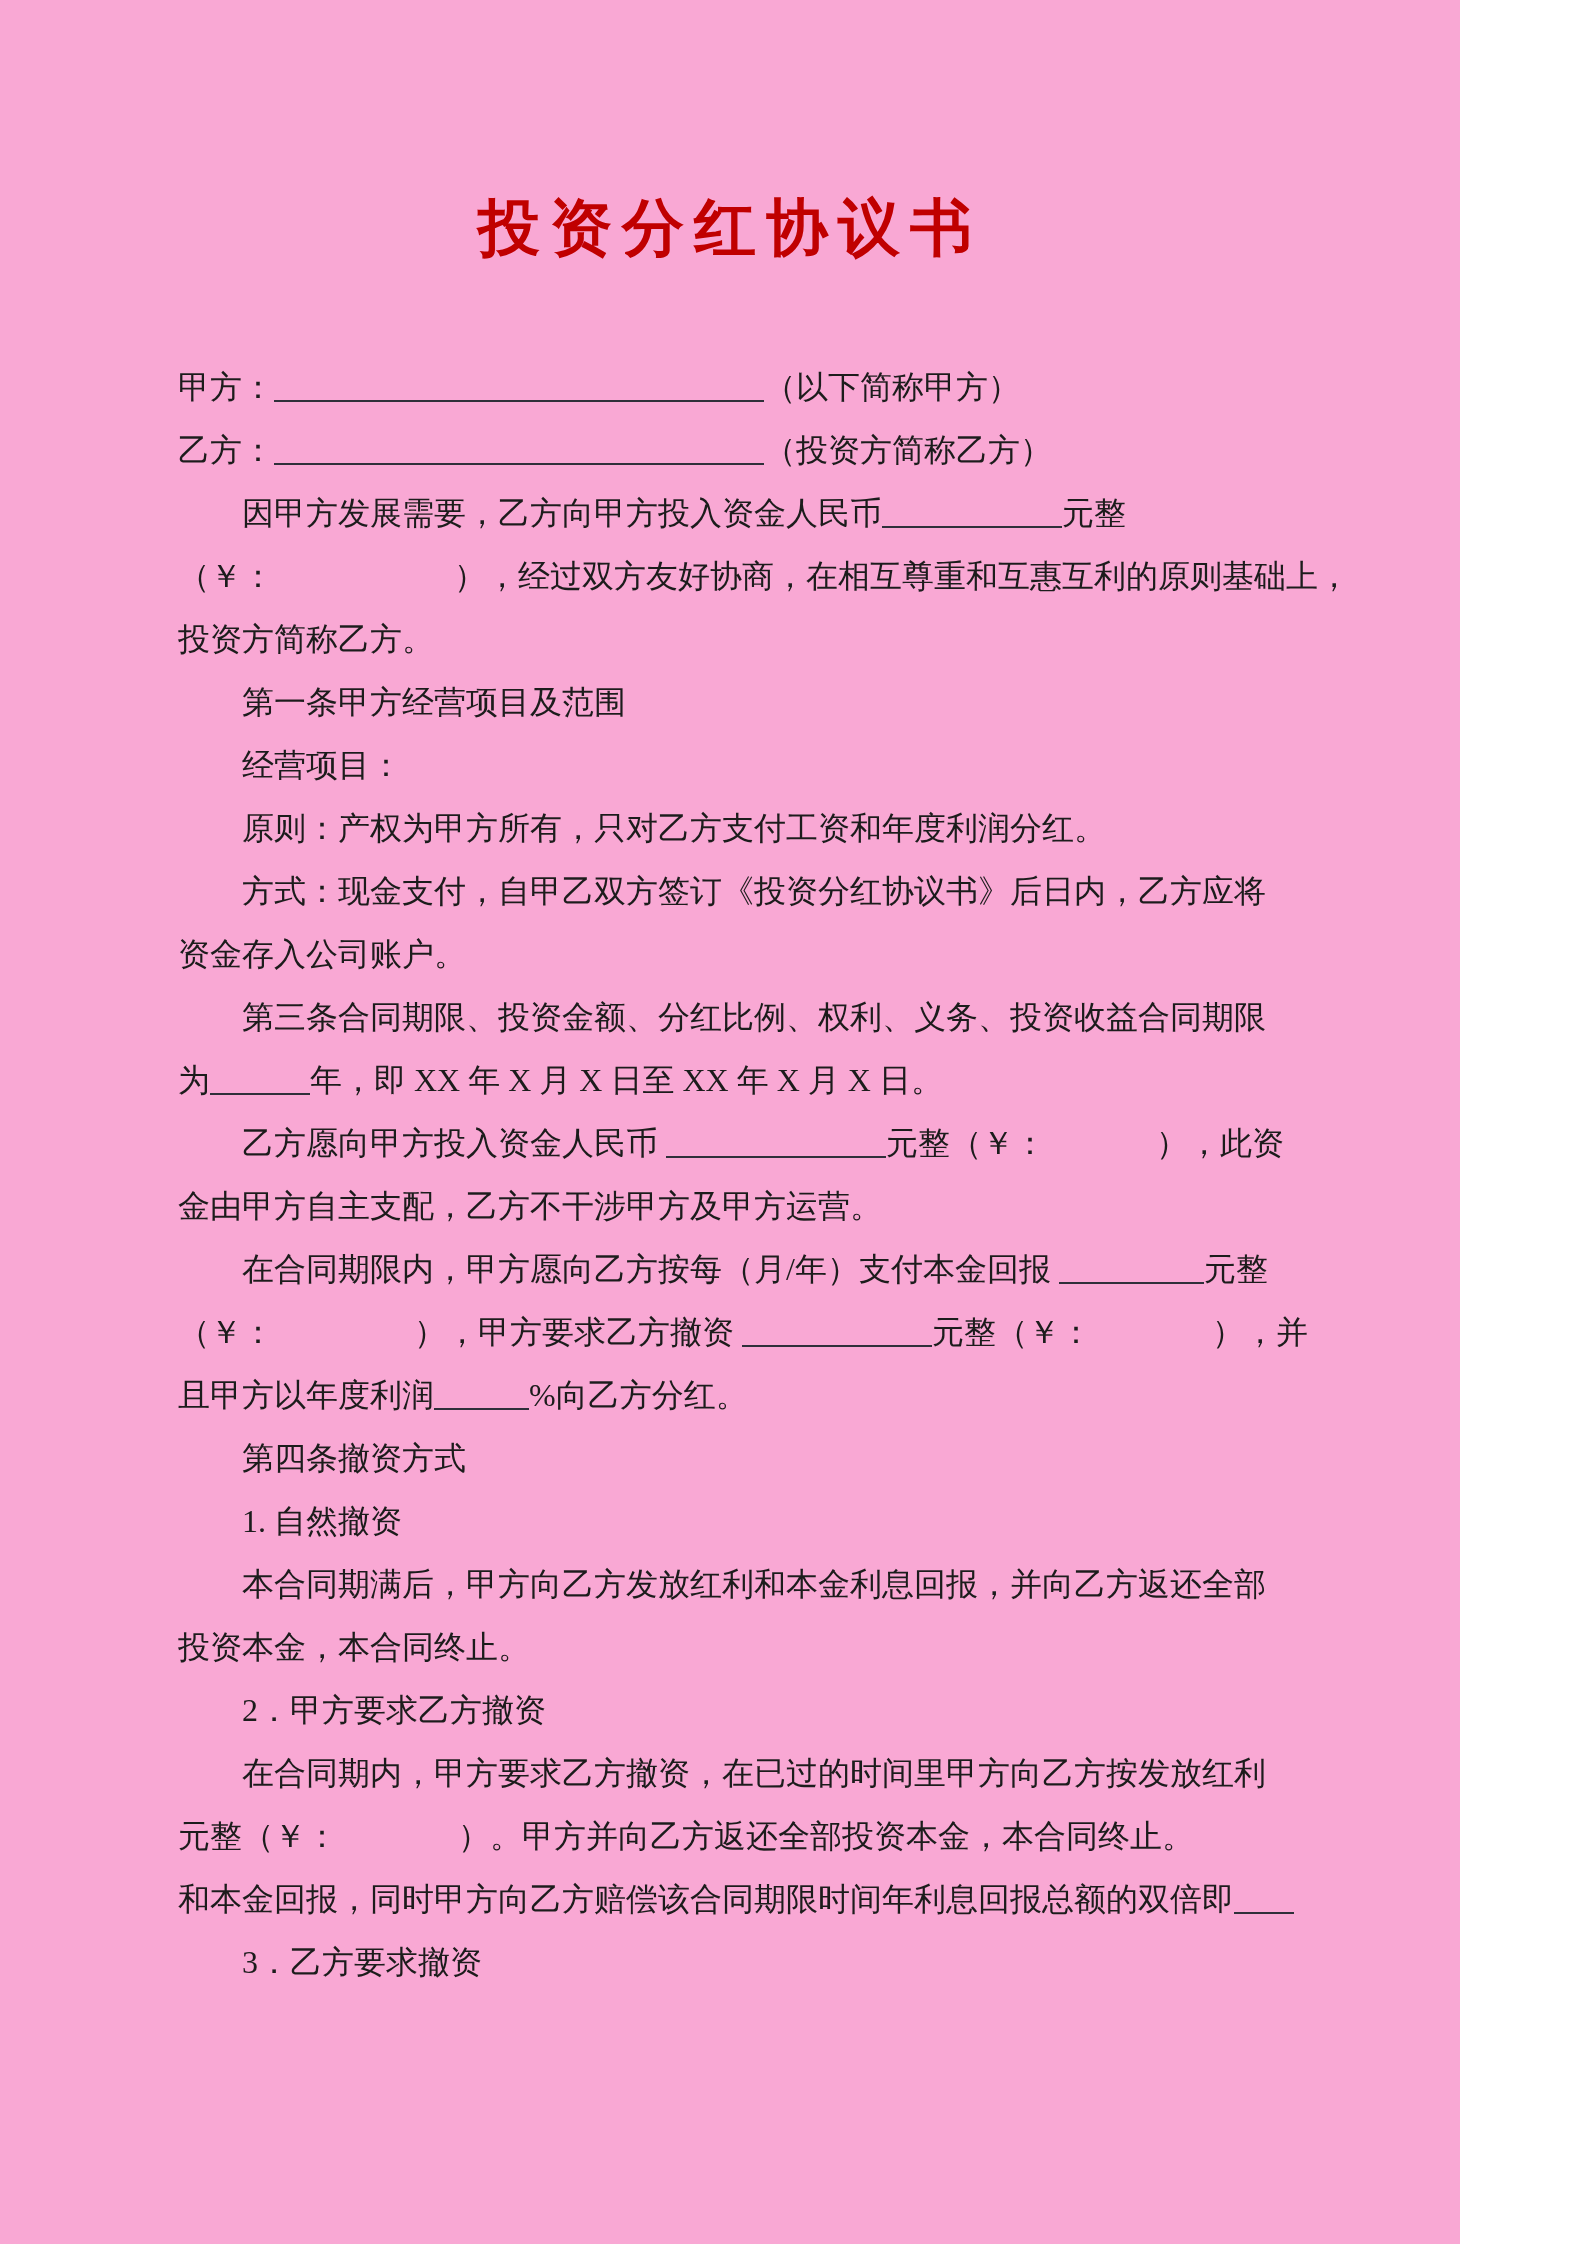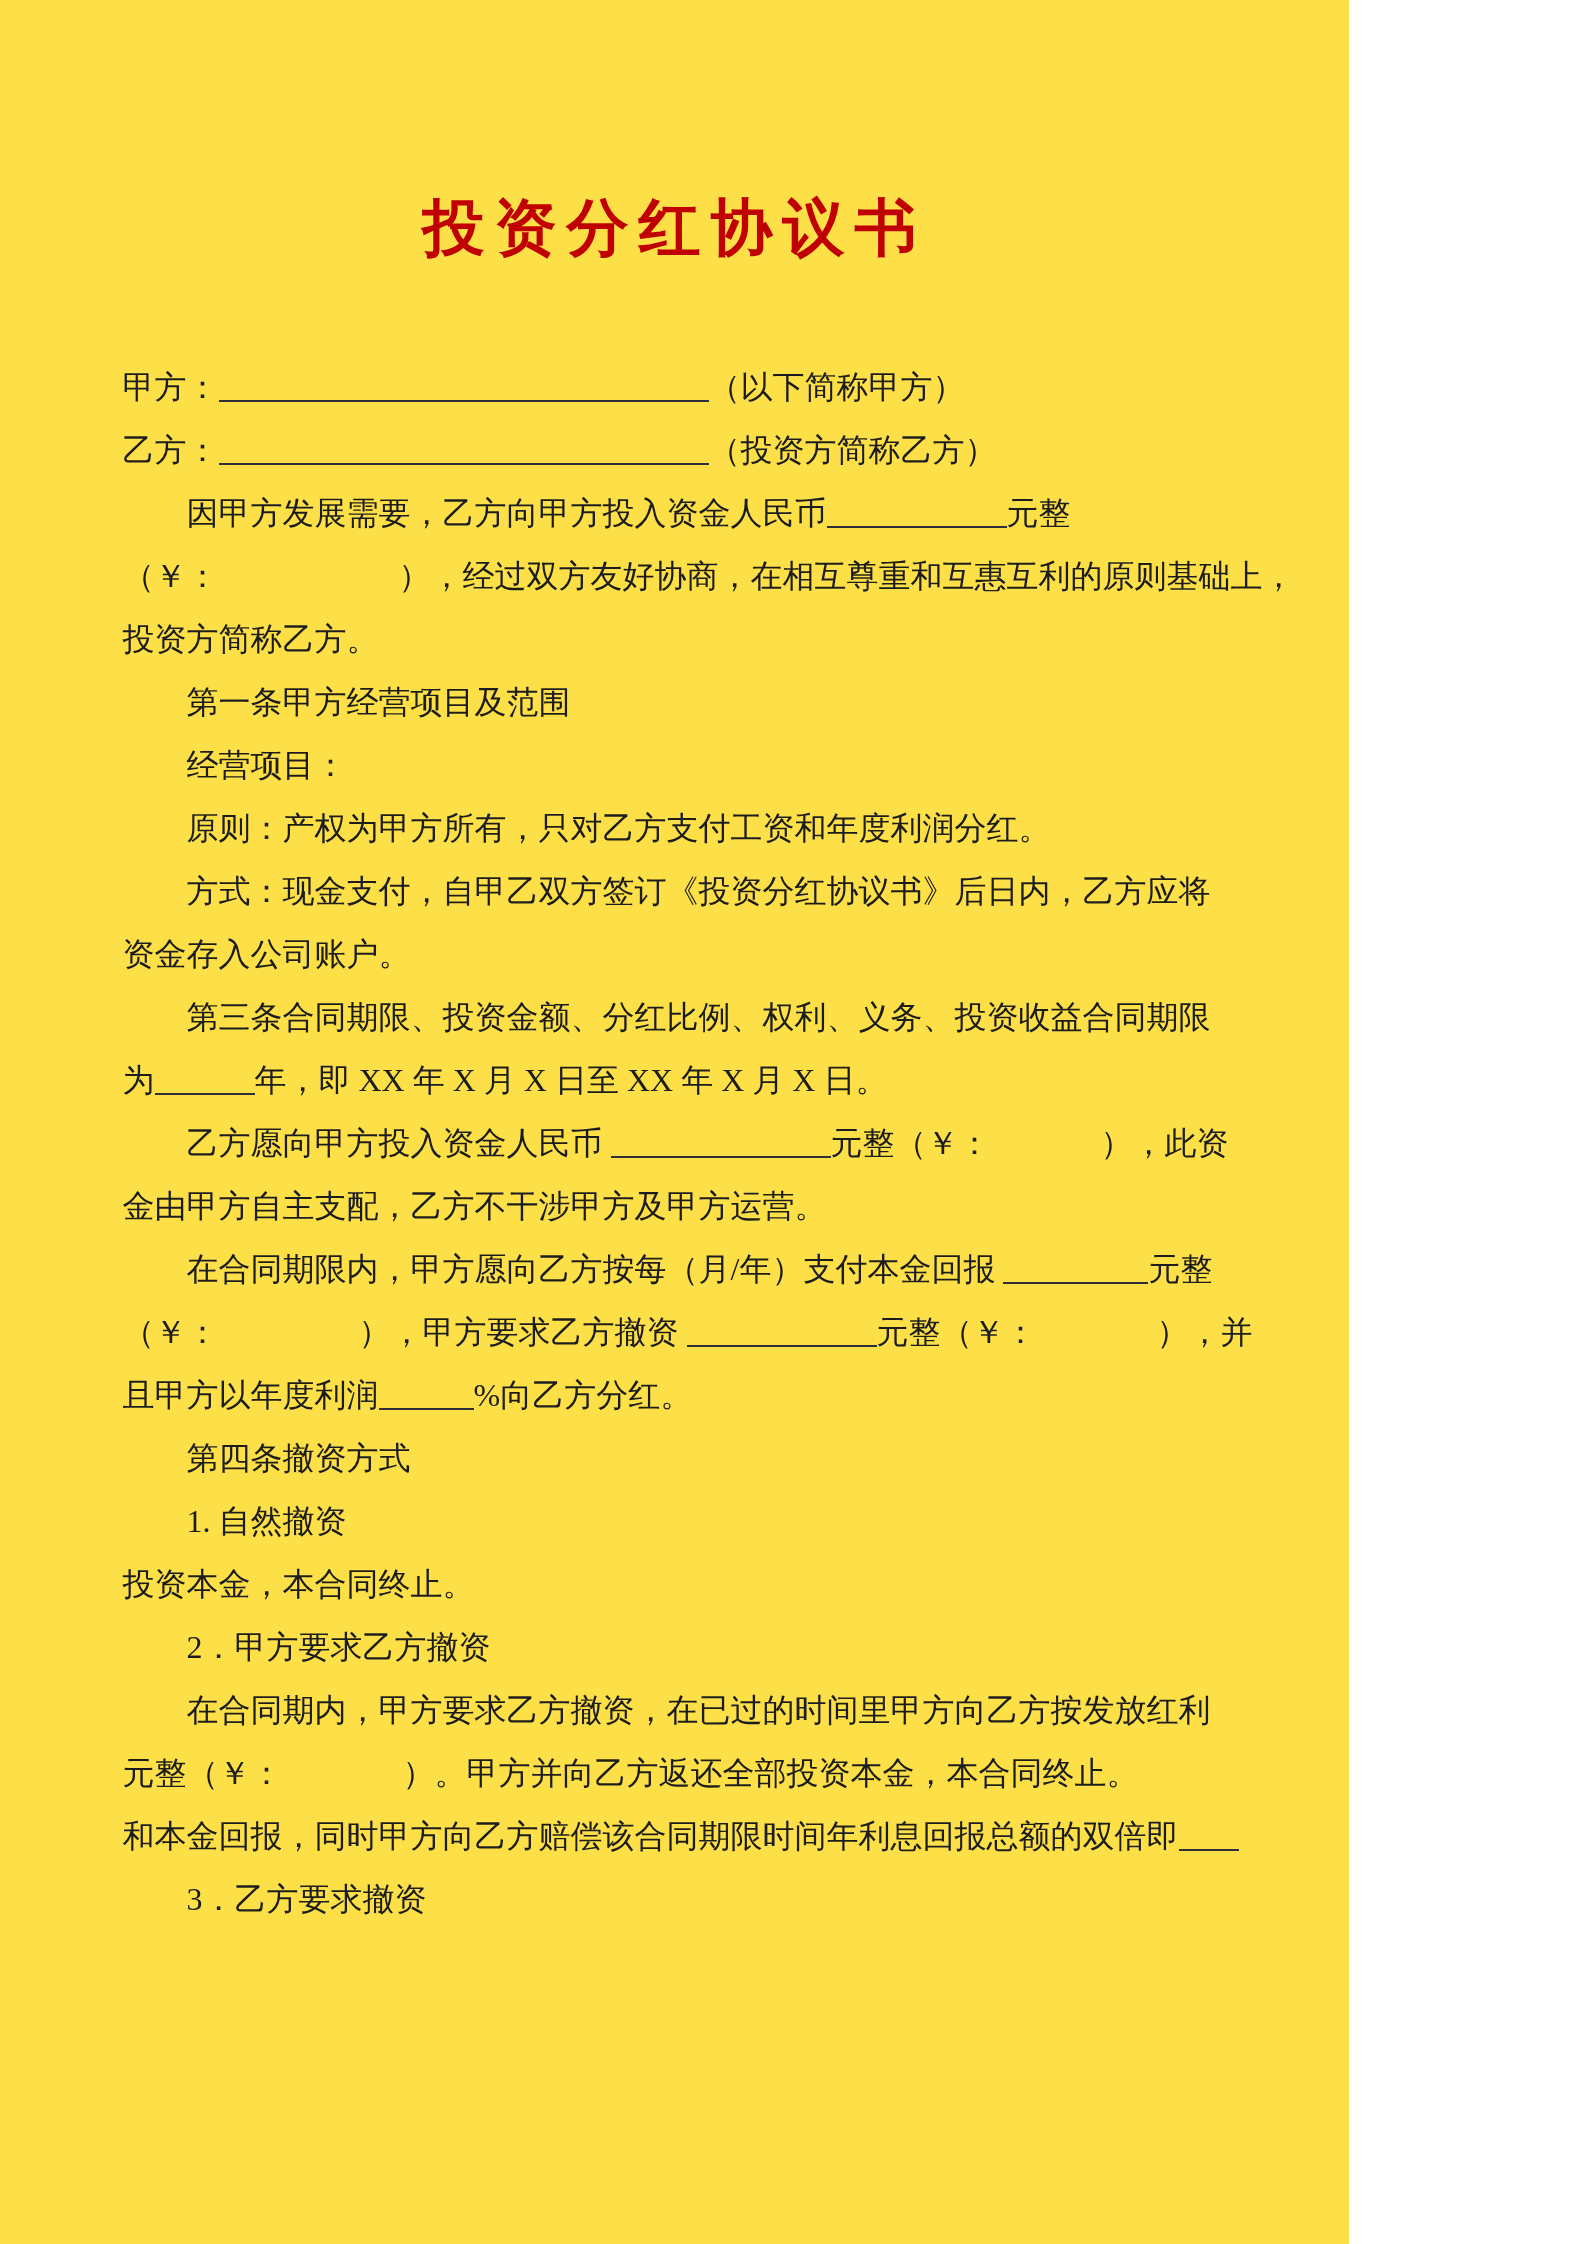--- a/index.html
+++ b/index.html
@@ -2,23 +2,23 @@
 <html><head>
 <meta charset="utf-8">
 <style>
   html, body {
     margin: 0;
     padding: 0;
     background: #ffffff;
   }
   .page {
     position: relative;
-    width: 1349px;
+    width: 1460px;
     height: 2244px;
-    background: #fde047;
+    background: #f9a8d4;
     overflow: hidden;
     font-family: "Liberation Serif", "DejaVu Serif", serif;
   }
   .doc-title {
     margin: 0;
     padding-top: 192px;
     text-align: center;
     font-size: 62px;
     line-height: 72px;
     font-weight: bold;
@@ -73,20 +73,21 @@
       <p class="line"><span class="seg">资金存入公司账户。</span></p>
       <p class="line indent"><span class="seg">第三条合同期限、投资金额、分红比例、权利、义务、投资收益合同期限</span></p>
       <p class="line"><span class="seg">为</span><span class="blank" style="width: 100px;"></span><span class="seg">年，即 XX  年 X 月 X 日至  XX 年 X 月 X 日。</span></p>
       <p class="line indent"><span class="seg">乙方愿向甲方投入资金人民币 </span><span class="blank" style="width: 220px;"></span><span class="seg">元整（￥：</span><span class="gap" style="width: 110px;"></span><span class="seg">），此资</span></p>
       <p class="line"><span class="seg">金由甲方自主支配，乙方不干涉甲方及甲方运营。</span></p>
       <p class="line indent"><span class="seg">在合同期限内，甲方愿向乙方按每（月/年）支付本金回报 </span><span class="blank" style="width: 145px;"></span><span class="seg">元整</span></p>
       <p class="line"><span class="seg">（￥：</span><span class="gap" style="width: 140px;"></span><span class="seg">），甲方要求乙方撤资 </span><span class="blank" style="width: 190px;"></span><span class="seg">元整（￥：</span><span class="gap" style="width: 120px;"></span><span class="seg">），并</span></p>
       <p class="line"><span class="seg">且甲方以年度利润</span><span class="blank" style="width: 95px;"></span><span class="seg">%向乙方分红。</span></p>
       <p class="line indent"><span class="seg">第四条撤资方式</span></p>
       <p class="line indent"><span class="seg">1. 自然撤资</span></p>
+      <p class="line indent"><span class="seg">本合同期满后，甲方向乙方发放红利和本金利息回报，并向乙方返还全部</span></p>
       <p class="line"><span class="seg">投资本金，本合同终止。</span></p>
       <p class="line indent"><span class="seg">2．甲方要求乙方撤资</span></p>
       <p class="line indent"><span class="seg">在合同期内，甲方要求乙方撤资，在已过的时间里甲方向乙方按发放红利</span></p>
       <p class="line"><span class="seg">元整（￥：</span><span class="gap" style="width: 120px;"></span><span class="seg">）。甲方并向乙方返还全部投资本金，本合同终止。</span></p>
       <p class="line"><span class="seg">和本金回报，同时甲方向乙方赔偿该合同期限时间年利息回报总额的双倍即</span><span class="blank" style="width: 60px;"></span></p>
       <p class="line indent"><span class="seg">3．乙方要求撤资</span></p>
     </div>
 </div>
 
 </body></html>

